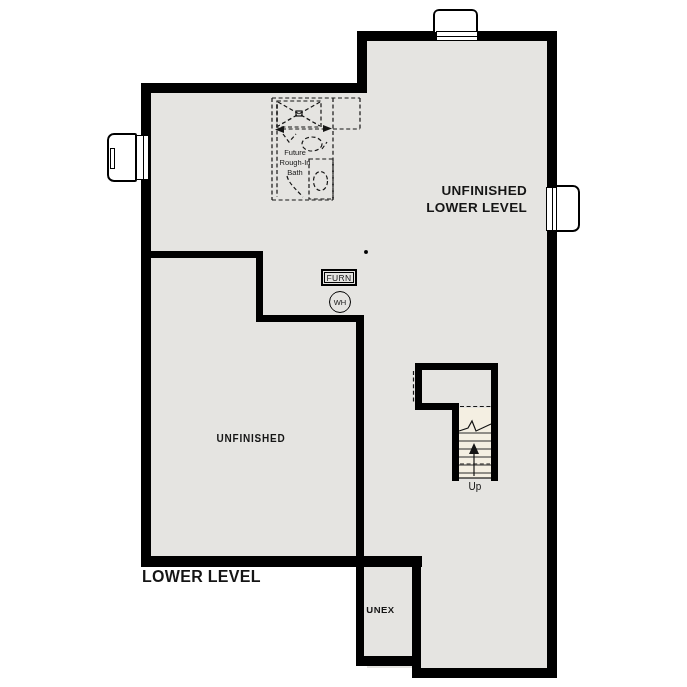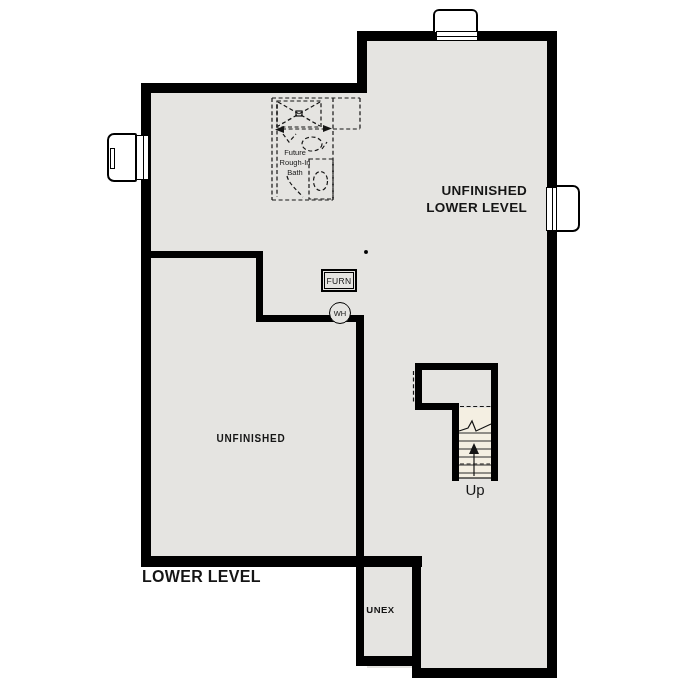--- a/index.html
+++ b/index.html
@@ -6,27 +6,27 @@
   #plan{position:relative;width:687px;height:687px;background:var(--paper,#fff);
         font-family:"Liberation Sans",sans-serif;color:var(--ink,#111);overflow:hidden;}
   .abs{position:absolute;}
   .floor{position:absolute;background:var(--floor,#e5e4e1);}
   .wall{position:absolute;background:var(--wall,#000);}
   .lbl{position:absolute;color:var(--ink,#111);}
   .well{position:absolute;background:#fff;border:2px solid var(--wall,#000);box-sizing:border-box;}
   .pane{position:absolute;background:#fff;border:1px solid var(--wall,#000);box-sizing:border-box;}
   .pane .mid-h{position:absolute;left:0;right:0;top:50%;height:0;border-top:1px solid var(--wall,#000);}
   .pane .mid-v{position:absolute;top:0;bottom:0;left:50%;width:0;border-left:1px solid var(--wall,#000);}
-  #furn-outer{position:absolute;left:321px;top:269px;width:36px;height:23px;border:2px solid var(--wall,#000);
+  #furn-outer{position:absolute;left:321px;top:269px;width:36px;height:17px;border:2px solid var(--wall,#000);
       background:var(--floor,#e5e4e1);box-sizing:border-box;}
   #furn-inner{position:absolute;inset:1px;border:1px solid var(--wall,#000);display:flex;align-items:center;
       justify-content:center;font-size:8.5px;letter-spacing:.3px;}
   #wh{position:absolute;left:329px;top:291px;width:22px;height:22px;border:1.5px solid var(--wall,#000);
       border-radius:50%;background:var(--floor,#e5e4e1);box-sizing:border-box;display:flex;
-      align-items:center;justify-content:center;font-size:7.5px;margin-top:11px;}
+      align-items:center;justify-content:center;font-size:7.5px;}
   svg{position:absolute;left:0;top:0;pointer-events:none;}
   .d{fill:none;stroke:var(--ink,#111);stroke-width:1.2;stroke-dasharray:4 2.6;}
   .s{fill:none;stroke:var(--ink,#111);stroke-width:1.2;}
   .tread{stroke:#2a2a2a;stroke-width:1;}
   .stairfill{fill:var(--stair-fill,#f4efe2);}
   .solidfill{fill:var(--ink,#111);stroke:none;}
 </style>
 </head>
 <body>
 
@@ -140,17 +140,17 @@
   <div class="lbl" style="left:190px;top:433px;width:122px;text-align:center;font-weight:bold;font-size:10px;letter-spacing:.8px;">UNFINISHED</div>
 
   <div class="lbl" style="left:364px;top:604px;width:33px;text-align:center;font-weight:bold;font-size:9.5px;letter-spacing:.5px;">UNEX</div>
 
   <div class="lbl" style="left:263px;top:148px;width:64px;text-align:center;font-size:7.5px;line-height:9.8px;">
     <div>Future</div>
     <div>Rough-In</div>
     <div>Bath</div>
   </div>
 
-  <div class="lbl" style="left:459px;top:481px;width:32px;text-align:center;font-size:15px;">Up</div>
+  <div class="lbl" style="left:459px;top:481px;width:32px;text-align:center;font-size:10px;">Up</div>
 
   <div class="lbl" style="left:142px;top:568px;font-weight:bold;font-size:16px;letter-spacing:.3px;">LOWER LEVEL</div>
 
 </div>
 
 </body></html>

